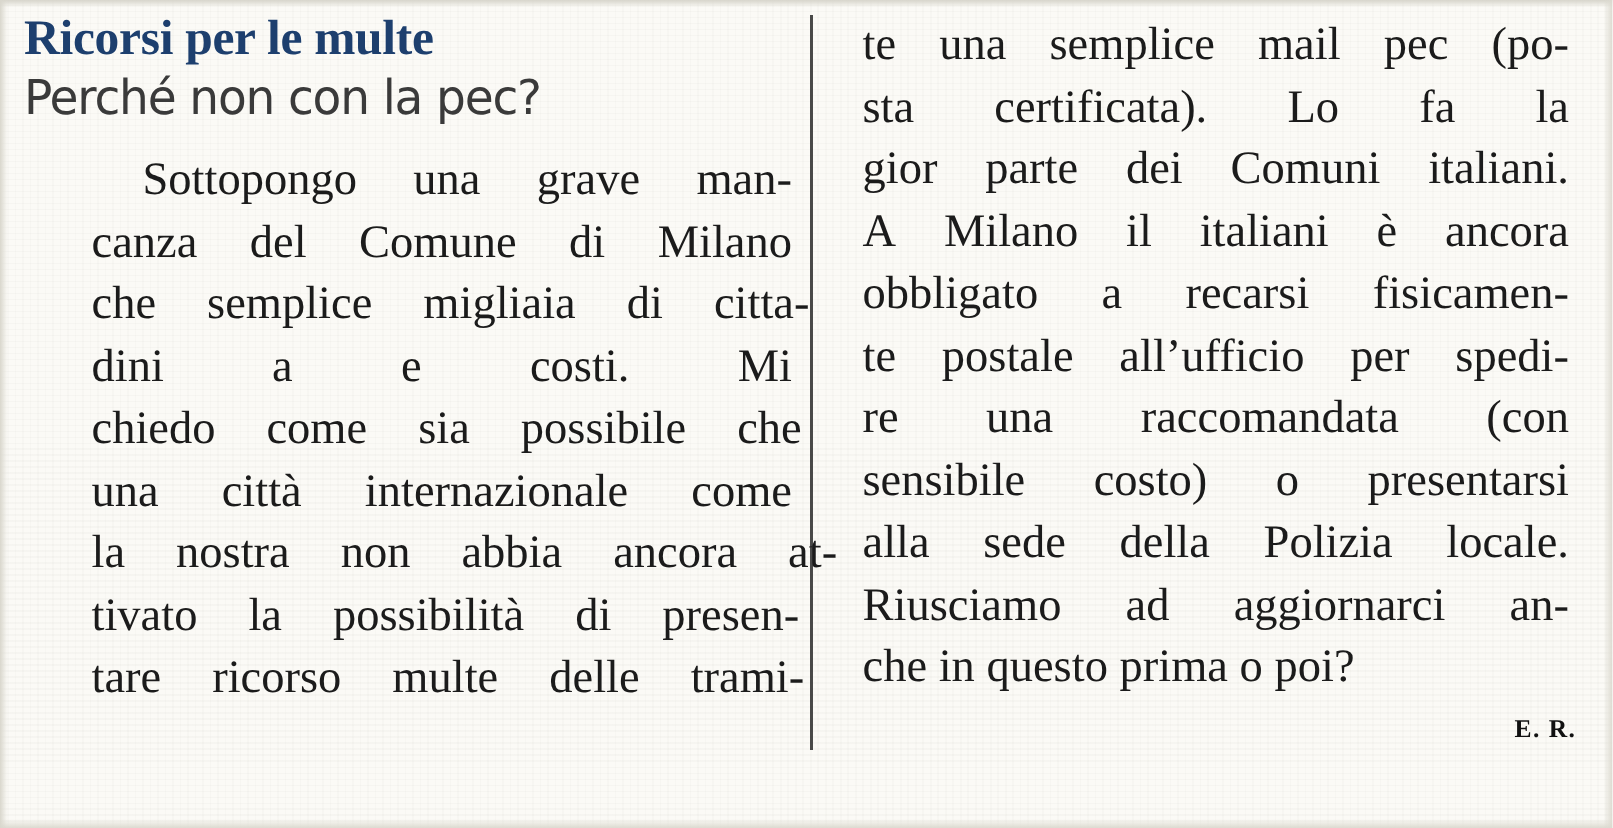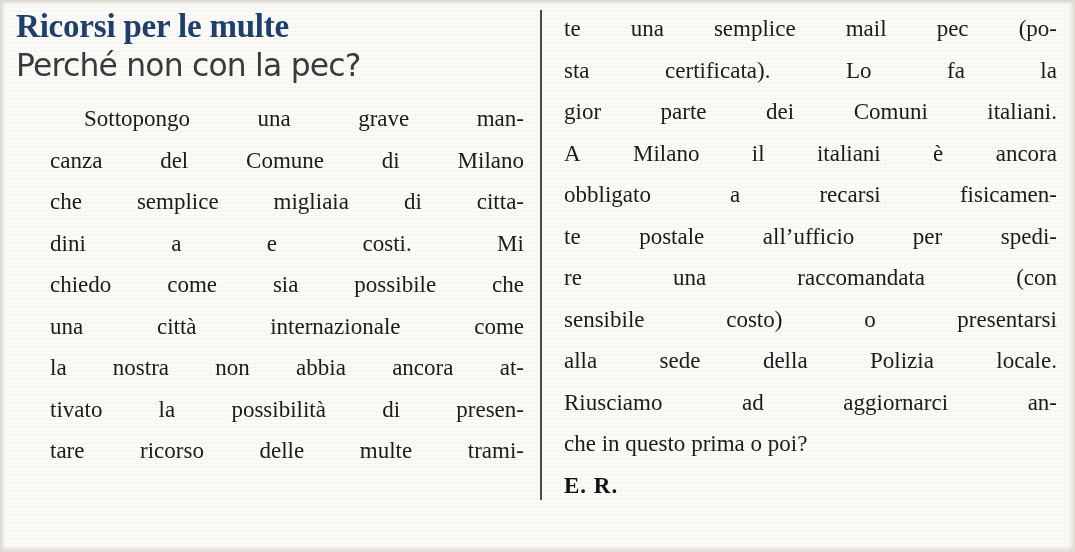--- a/index.html
+++ b/index.html
@@ -59,21 +59,21 @@
     position: relative;
     display: flex;
     height: 100%;
     box-sizing: border-box;
   }
   .col {
     box-sizing: border-box;
   }
   .col-left {
     width: 524px;
-    padding-right: 16px;
+    padding-right: 1px;
   }
   .col-divider {
     width: 2px;
     background: #2a2a2a;
     margin: 2px 0 46px 0;
     flex: 0 0 auto;
     opacity: .85;
   }
   .col-right {
     flex: 1;
@@ -99,27 +99,27 @@
     color: #3a3a3a;
     letter-spacing: -0.8px;
     margin: 0 0 14px 0;
     white-space: nowrap;
     transform: scaleX(0.98);
     transform-origin: left center;
   }
 
   .body-text {
     font-family: "Liberation Serif", serif;
-    font-size: 23px;
+    font-size: 31px;
     line-height: 41.5px;
     color: #1b1b1b;
     text-align: justify;
     text-justify: inter-word;
     hyphens: manual;
-    margin: 0;
+    margin: 11px;
   }
   .body-text.first-par {
     text-indent: 34px;
   }
   .col-right .body-text {
     margin-top: 0;
   }
   
   .just {
     display: flex;
@@ -132,23 +132,24 @@
   .just > span {
     display: inline-block;
   }
   .indent-first {
     padding-left: 34px;
   }
 
   .signature {
     font-family: "Liberation Serif", serif;
     font-weight: bold;
-    font-size: 23px;
+    font-size: 17px;
     letter-spacing: 1px;
     color: #111;
+    text-align: right;
     margin-top: 8px;
     padding-right: 6px;
   }
 </style>
 </head>
 <body>
 
 <div class="clipping">
   <div class="edge-top"></div>
   <div class="edge-bottom"></div>
@@ -213,22 +214,22 @@
         <div class="just">
             <span>tivato</span>
             <span>la</span>
             <span>possibilità</span>
             <span>di</span>
             <span>presen-</span>
           </div>
         <div class="just">
             <span>tare</span>
             <span>ricorso</span>
+            <span>multe</span>
             <span>delle</span>
-            <span>multe</span>
             <span>trami-</span>
           </div>
       </div>
     </div>
 
     <div class="col-divider"></div>
 
     <div class="col col-right">
       <div class="body-text">
         <div class="just">

